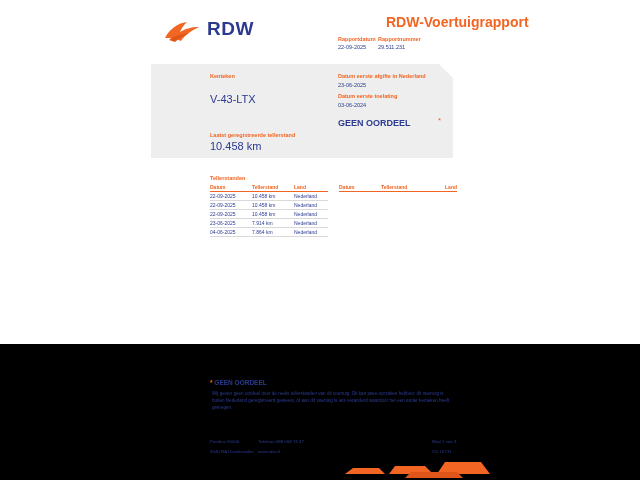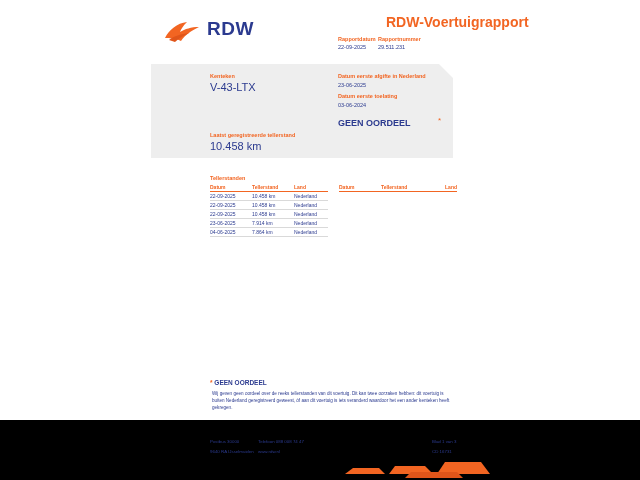--- a/index.html
+++ b/index.html
@@ -3,21 +3,21 @@
 <meta charset="utf-8">
 <style>
   html,body{margin:0;padding:0;}
   body{
     width:640px;height:480px;
     background:#000;
     font-family:"Liberation Sans", sans-serif;
     overflow:hidden;
   }
   .page{
-    position:absolute;left:0;top:0;width:640px;height:420px;
+    position:absolute;left:0;top:0;width:640px;height:344px;
     background:#fff;
   }
   
   .logo-wrap{
     position:absolute;left:163px;top:14px;width:80px;height:32px;
   }
   .logo-mark{
     position:absolute;left:0;top:6px;width:40px;height:24px;
   }
   .logo-text{
@@ -132,21 +132,21 @@
       <div class="c1 val">22-09-2025</div>
       <div class="val">29.511.231</div>
     </div>
   </div>
 
   <div class="band">
     <div class="notch"></div>
 
     <div class="blk" style="left:59px;top:9px;">
       <div class="lbl-o">Kenteken</div>
-      <div class="big" style="margin-top:2px;text-align:center;">V-43-LTX</div>
+      <div class="big" style="margin-top:14px;text-align:center;">V-43-LTX</div>
     </div>
 
 
     <div class="blk" style="left:59px;top:68px;">
       <div class="lbl-o">Laatst geregistreerde tellerstand</div>
       <div class="big" style="margin-top:2px;">10.458 km</div>
     </div>
 
     <div class="blk" style="left:187px;top:9px;">
       <div class="lbl-o">Datum eerste afgifte in Nederland</div>

